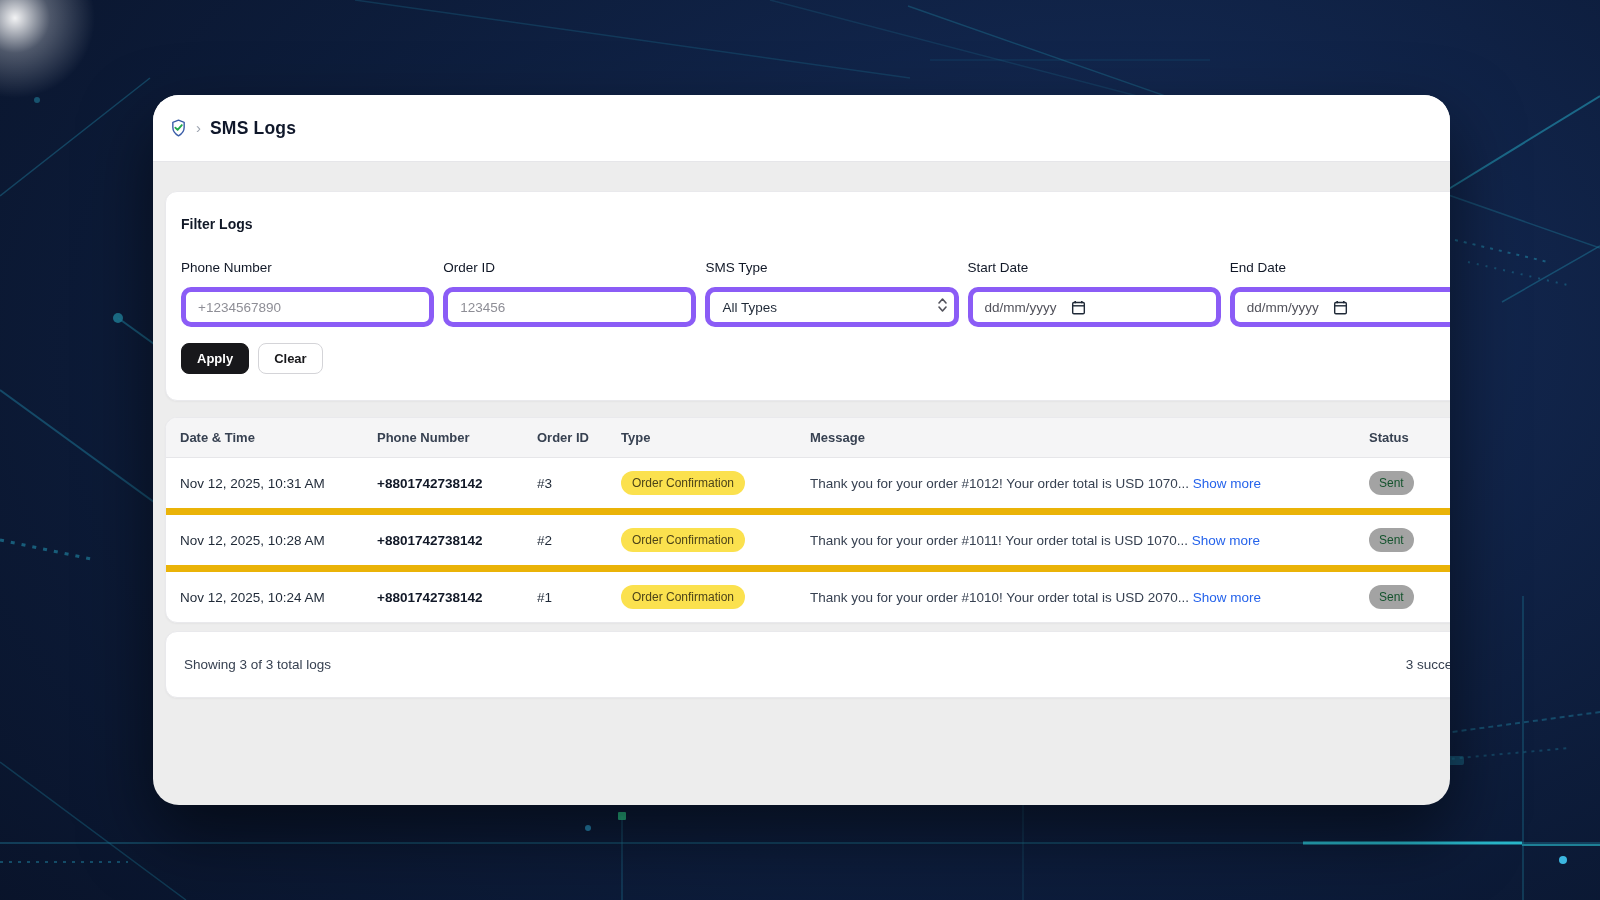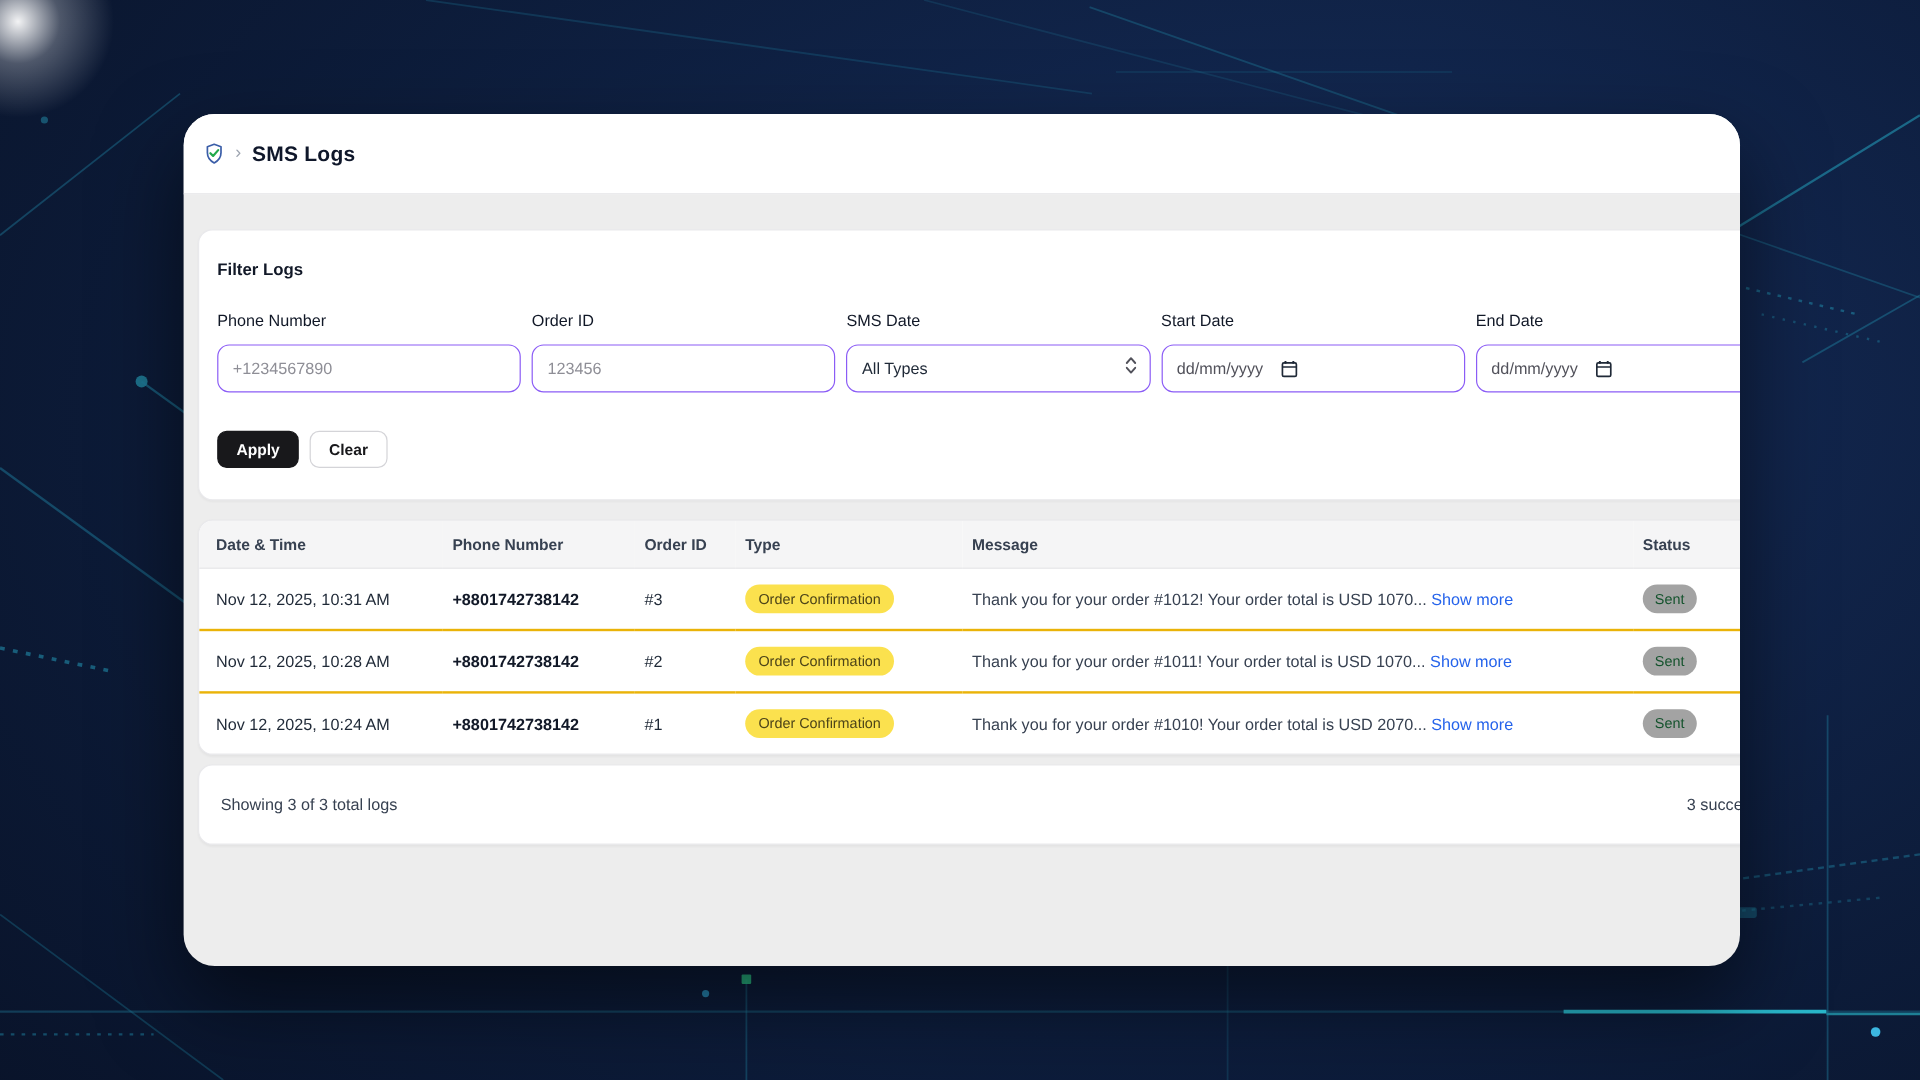--- a/index.html
+++ b/index.html
@@ -33,46 +33,46 @@
     background:#ffffff; border:1px solid #e9e9ec; border-radius:12px;
     box-shadow:0 1px 2px rgba(0,0,0,.04);
   }
 
   
   .filter-card { padding:24px 15px 26px 15px; }
   .filter-heading { font-size:14px; font-weight:700; color:#111827; margin-bottom:28px; }
   .filter-grid { display:grid; grid-template-columns:repeat(5, 1fr); column-gap:9px; }
   .field-label { display:block; font-size:13.5px; font-weight:500; color:#111827; margin-bottom:12px; }
   .text-input, .select-wrap select, .date-box {
-    width:100%; height:40px; border:1px solid #8b5cf6; border-radius:10px;
+    width:100%; height:40px; border:5px solid #8b5cf6; border-radius:10px;
     background:#fff; font-family:"Liberation Sans",sans-serif; font-size:13.5px;
     color:#1f2937; padding:0 12px; outline:none;
   }
   .text-input::placeholder { color:#8e8e96; }
   .select-wrap { position:relative; }
   .select-wrap select { appearance:none; -webkit-appearance:none; padding-right:30px; }
   .select-chevrons { position:absolute; right:11px; top:50%; transform:translateY(-50%); }
   .date-box { display:flex; align-items:center; gap:14px; cursor:text; }
   .date-text { color:#52525b; font-size:13.5px; }
-  .filter-actions { display:flex; gap:9px; margin-top:32px;align-items:center; }
+  .filter-actions { display:flex; gap:9px; margin-top:16px;align-items:center; }
   .btn { height:31px; padding:0 15px; border-radius:8px; font-size:13px; font-weight:600;
          font-family:"Liberation Sans",sans-serif; cursor:pointer; }
   .btn-apply { background:#18181b; color:#fff; border:1px solid #18181b; }
   .btn-clear { background:#fff; color:#18181b; border:1px solid #d4d4d8; }
 
   
   .table-card { margin-top:16px; overflow:hidden; }
   table { border-collapse:collapse; width:100%; table-layout:fixed; }
   thead th {
     background:#f5f5f6; border-bottom:1px solid #e6e6e9;
     font-size:13px; font-weight:700; color:#374151; text-align:left;
     padding:12px 8px; height:39px;
   }
   thead th:first-child, tbody td:first-child { padding-left:14px; }
-  tbody td { padding:13px 8px; font-size:13.5px; color:#1f2937; border-bottom:2px solid #eab308; height:44px; }
+  tbody td { padding:13px 8px; font-size:13.5px; color:#1f2937; border-bottom:7px solid #eab308; height:44px; }
   tbody tr:last-child td { border-bottom:none; }
   td.phone { font-weight:700; color:#111827; }
   td.message { color:#374151; white-space:nowrap;margin-left:20px; }
   .badge { display:inline-block; border-radius:999px; font-size:12px; font-weight:500; line-height:1; }
   .badge-type { background:#fbe14e; color:#4d4419; padding:6px 11px; }
   .badge-status { background:#a3a3a3; color:#14532d; padding:6px 10px; }
   .link { color:#2563eb; text-decoration:none; font-size:13.5px; cursor:pointer; }
 
   
   .footer-card { margin-top:8px; padding:25px 18px; display:flex; justify-content:space-between; align-items:center; }
@@ -139,21 +139,21 @@
           <label class="field-label">Phone Number</label>
           <input class="text-input" type="text" placeholder="+1234567890" style="">
         </div>
 
         <div class="field">
           <label class="field-label">Order ID</label>
           <input class="text-input" type="text" placeholder="123456" style="">
         </div>
 
         <div class="field">
-          <label class="field-label">SMS Date</label>
+          <label class="field-label">SMS Type</label>
           <div class="select-wrap">
             <select>
               <option>All Types</option>
             </select>
             <span class="select-chevrons">
               <svg width="11" height="16" viewBox="0 0 11 16">
                 <path d="M2 6l3.5-4L9 6" fill="none" stroke="#52525b" stroke-width="1.6" stroke-linecap="round" stroke-linejoin="round"></path>
                 <path d="M2 10l3.5 4L9 10" fill="none" stroke="#52525b" stroke-width="1.6" stroke-linecap="round" stroke-linejoin="round"></path>
               </svg>
             </span>

